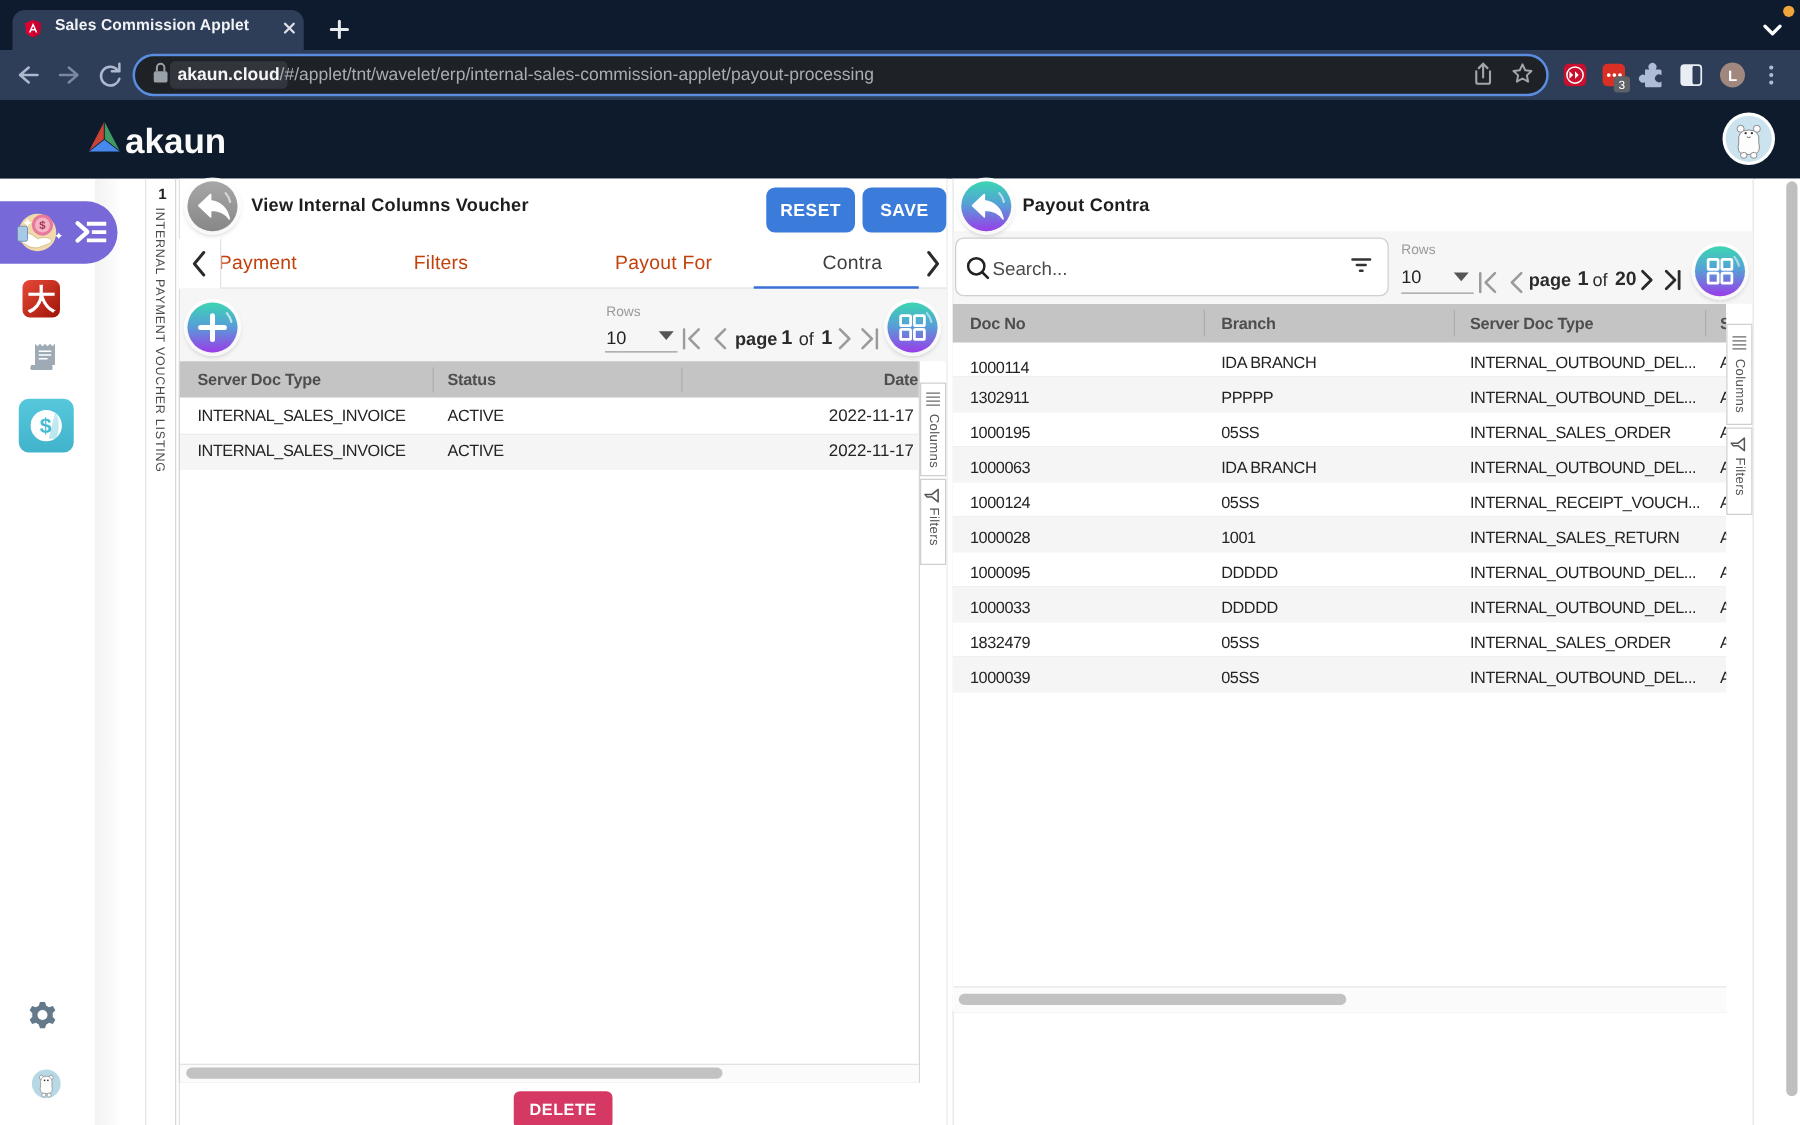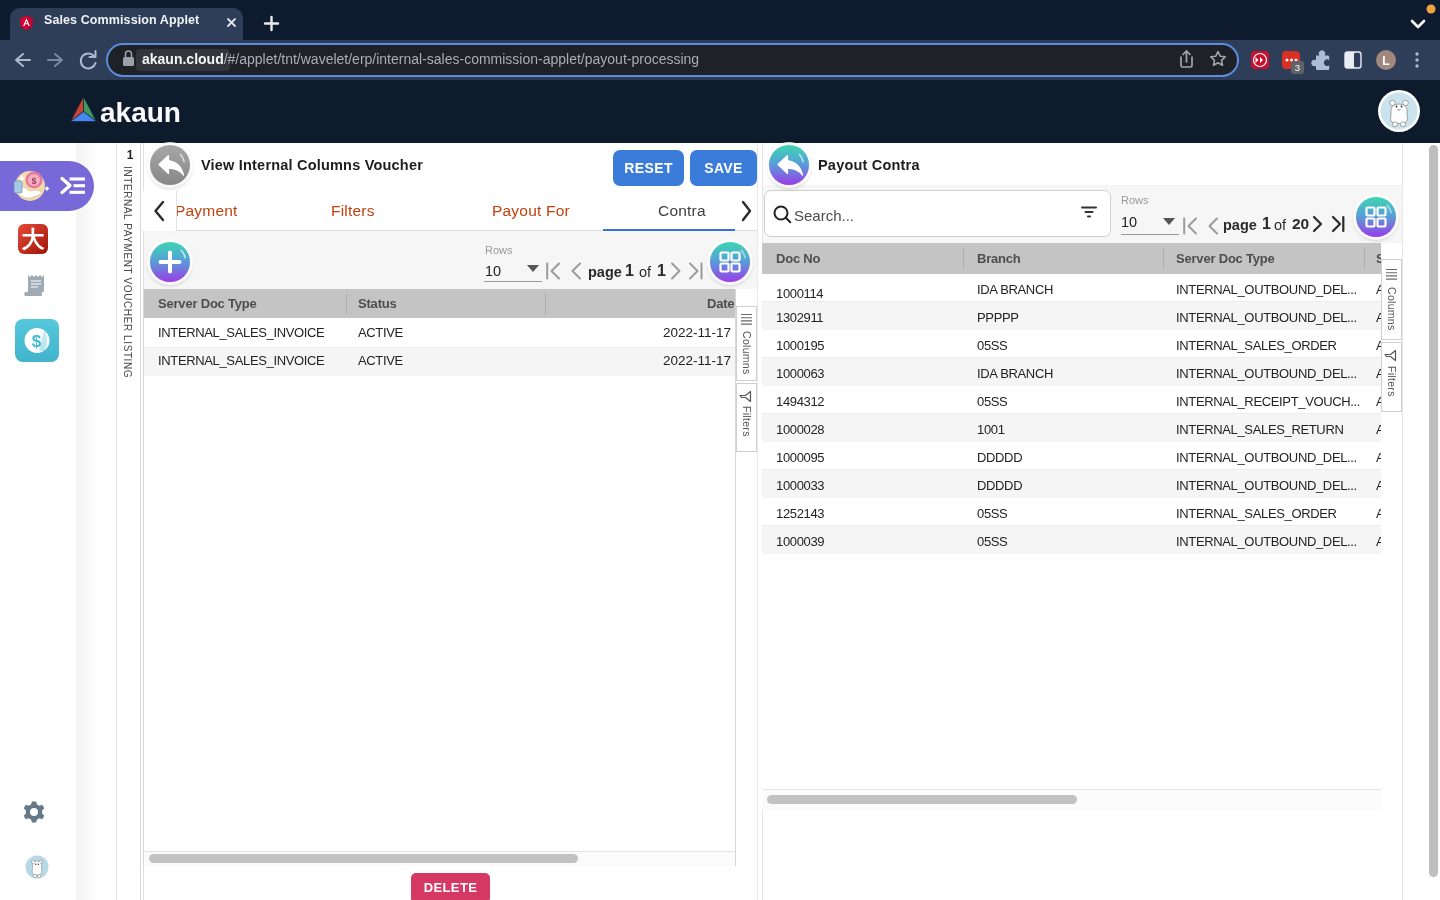--- a/index.html
+++ b/index.html
@@ -391,41 +391,41 @@
     <div class="abs td" style="left:14px;top:95px">1000195</div>
     <div class="abs td" style="left:215px;top:95px">05SS</div>
     <div class="abs td" style="left:414px;top:95px">INTERNAL_SALES_ORDER</div>
     <div class="abs td" style="left:614px;top:95px">ACTIVE</div>
     <div class="abs rowalt" style="left:0;top:115px;width:619px;height:28px"></div>
     <div class="abs td" style="left:14px;top:123px">1000063</div>
     <div class="abs td" style="left:215px;top:123px">IDA BRANCH</div>
     <div class="abs td" style="left:414px;top:123px">INTERNAL_OUTBOUND_DEL...</div>
     <div class="abs td" style="left:614px;top:123px">ACTIVE</div>
     <div class="abs rowline" style="left:0;top:170px;width:619px"></div>
-    <div class="abs td" style="left:14px;top:151px">1494312</div>
+    <div class="abs td" style="left:14px;top:151px">1000124</div>
     <div class="abs td" style="left:215px;top:151px">05SS</div>
     <div class="abs td" style="left:414px;top:151px">INTERNAL_RECEIPT_VOUCH...</div>
     <div class="abs td" style="left:614px;top:151px">ACTIVE</div>
     <div class="abs rowalt" style="left:0;top:171px;width:619px;height:28px"></div>
     <div class="abs td" style="left:14px;top:179px">1000028</div>
     <div class="abs td" style="left:215px;top:179px">1001</div>
     <div class="abs td" style="left:414px;top:179px">INTERNAL_SALES_RETURN</div>
     <div class="abs td" style="left:614px;top:179px">ACTIVE</div>
     <div class="abs rowline" style="left:0;top:226px;width:619px"></div>
     <div class="abs td" style="left:14px;top:207px">1000095</div>
     <div class="abs td" style="left:215px;top:207px">DDDDD</div>
     <div class="abs td" style="left:414px;top:207px">INTERNAL_OUTBOUND_DEL...</div>
     <div class="abs td" style="left:614px;top:207px">ACTIVE</div>
     <div class="abs rowalt" style="left:0;top:227px;width:619px;height:28px"></div>
     <div class="abs td" style="left:14px;top:235px">1000033</div>
     <div class="abs td" style="left:215px;top:235px">DDDDD</div>
     <div class="abs td" style="left:414px;top:235px">INTERNAL_OUTBOUND_DEL...</div>
     <div class="abs td" style="left:614px;top:235px">ACTIVE</div>
     <div class="abs rowline" style="left:0;top:282px;width:619px"></div>
-    <div class="abs td" style="left:14px;top:263px">1252143</div>
+    <div class="abs td" style="left:14px;top:263px">1832479</div>
     <div class="abs td" style="left:215px;top:263px">05SS</div>
     <div class="abs td" style="left:414px;top:263px">INTERNAL_SALES_ORDER</div>
     <div class="abs td" style="left:614px;top:263px">ACTIVE</div>
     <div class="abs rowalt" style="left:0;top:283px;width:619px;height:28px"></div>
     <div class="abs td" style="left:14px;top:291px">1000039</div>
     <div class="abs td" style="left:215px;top:291px">05SS</div>
     <div class="abs td" style="left:414px;top:291px">INTERNAL_OUTBOUND_DEL...</div>
     <div class="abs td" style="left:614px;top:291px">ACTIVE</div>
   </div>
   <div class="abs sbtrack" style="left:763px;top:789px;width:618px;height:21px;border-top:1px solid #e6e6e6"></div>

